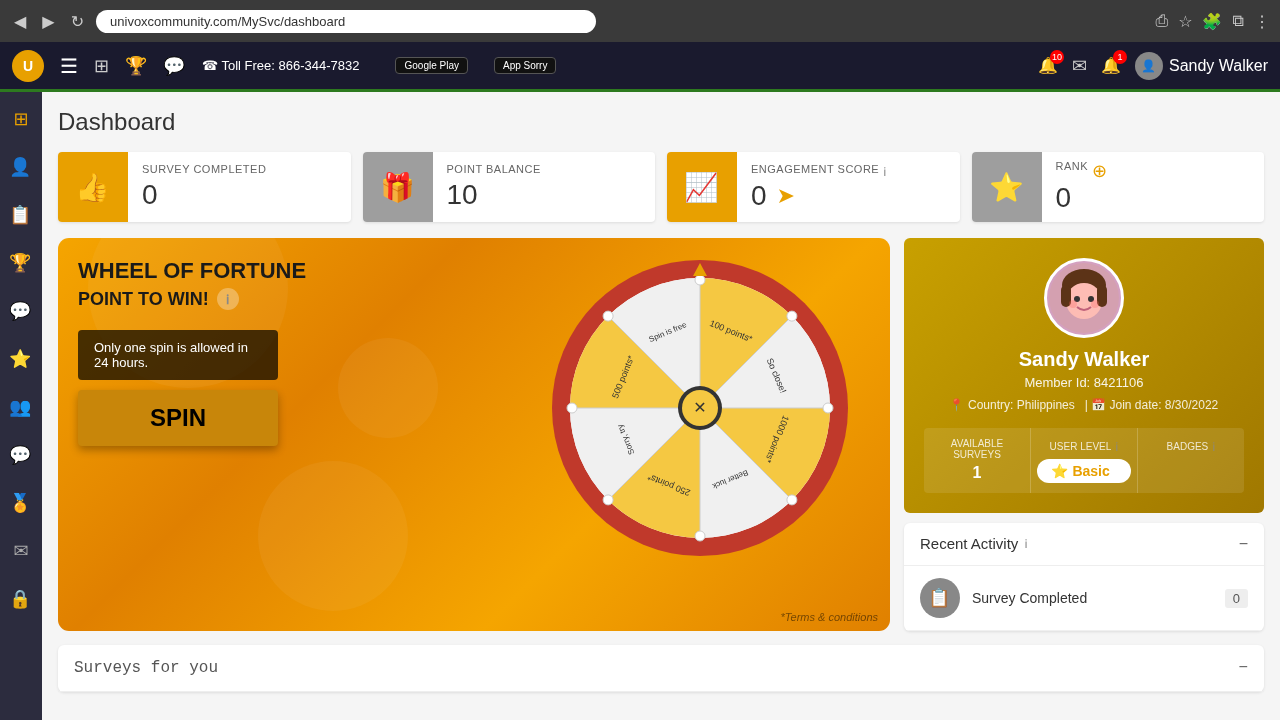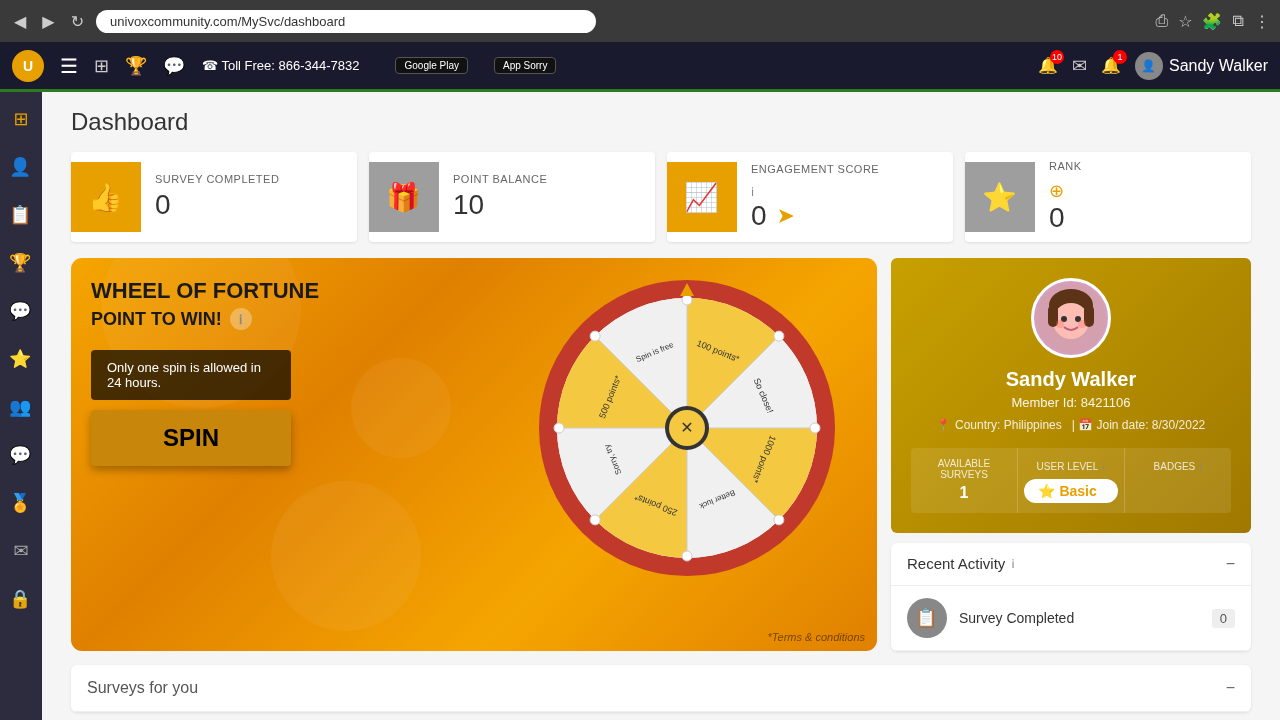--- a/index.html
+++ b/index.html
@@ -142,21 +142,21 @@
       padding: 6px;
       border-radius: 4px;
     }
     .sidebar-icon.active { color: #e8a000; }
 
     
     .content {
       flex: 1;
       background: #f5f5f5;
       overflow-y: auto;
-      padding: 16px 29px;
+      padding: 16px 16px;
     }
 
     .page-title {
       font-size: 24px;
       font-weight: 400;
       color: #333;
       margin-bottom: 16px;
     }
 
     
@@ -198,21 +198,20 @@
     }
     .stat-value {
       font-size: 28px;
       color: #333;
       font-weight: 300;
     }
     .stat-extra {
       display: flex;
       align-items: flex-start;
       gap: 4px;
-      flex-direction: column;
     }
     .info-icon {
       color: #888;
       font-size: 12px;
       cursor: pointer;
     }
     .rank-arrow { color: #e8a000; font-size: 18px; }
 
     
     .bottom-row {
@@ -449,20 +448,21 @@
       border-radius: 6px;
       margin-top: 14px;
       box-shadow: 0 1px 3px rgba(0,0,0,0.1);
     }
     .surveys-header {
       display: flex;
       align-items: center;
       justify-content: space-between;
       padding: 14px 16px;
       border-bottom: 1px solid #eee;
+      font-family: Liberation Mono, monospace;
     }
     .surveys-title {
       font-size: 16px;
       color: #555;
     }
   </style>
 </head>
 <body>
 
 <div class="browser-chrome">

